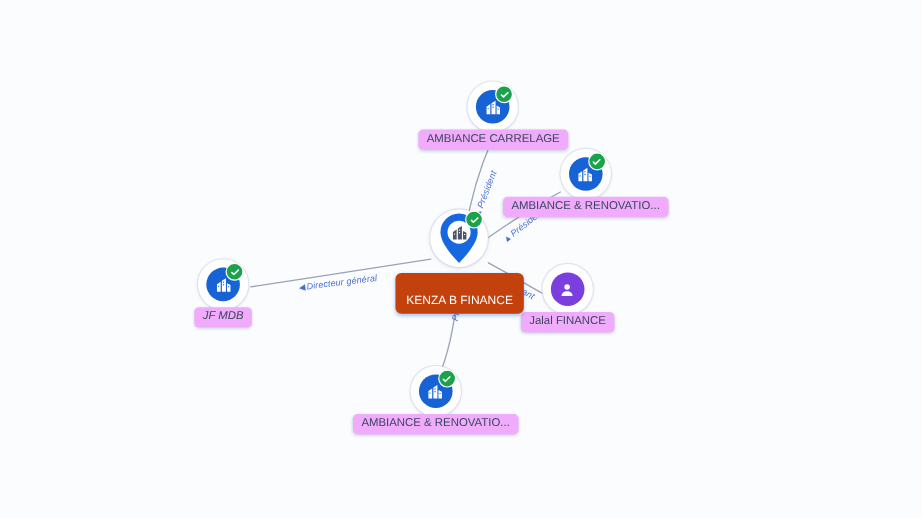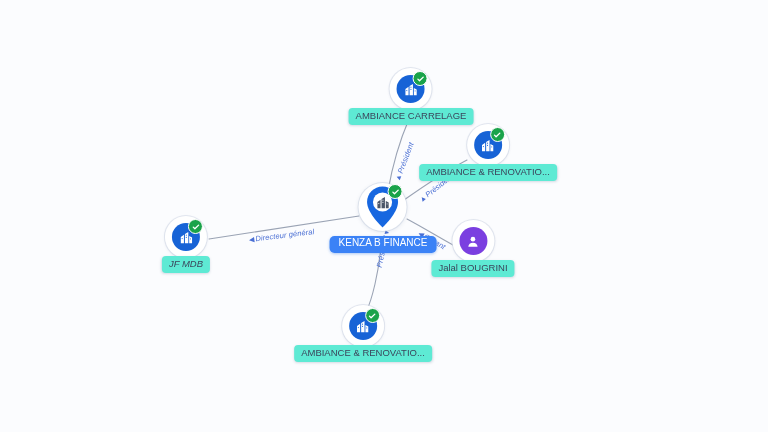--- a/index.html
+++ b/index.html
@@ -163,29 +163,29 @@
     margin-top: -3px;
     padding: 2px 7px 3px 7px;
     border-radius: 4px;
     font-size: 9.5px;
     line-height: 12px;
     white-space: nowrap;
     position: relative;
     z-index: 6;
   }
   .label-pill.plain {
-    background: #5eead4;
+    background: #f0abfc;
     color: #3b465c;
     box-shadow: 0 1px 2.5px rgba(60,80,120,.2);
   }
   .label-pill.primary {
-    background: #3b82f6;
+    background: #c2410c;
     color: #ffffff;
     font-size: 10px;
-    padding: 1px 9px 4px 9px;
+    padding: 18px 9px 4px 9px;
     border-radius: 5px;
     box-shadow: 0 1px 3px rgba(23,103,224,.35);
   }
 </style>
 </head>
 <body>
 
 <div id="graph-canvas">
 
   <svg id="edge-layer" viewBox="0 0 768 432" xmlns="http://www.w3.org/2000/svg">
@@ -268,21 +268,21 @@
   <div class="node" style="left:473px; top:248px; transform: translate(-50%,-50%);">
     <div class="node-graphic">
       <div class="halo"></div>
       <div class="disc person">
         <svg width="15" height="15" viewBox="0 0 24 24" fill="#ffffff">
           <circle cx="12" cy="8.2" r="3.7"></circle>
           <path d="M4.6 20.4c0-4.1 3.3-6.6 7.4-6.6s7.4 2.5 7.4 6.6z"></path>
         </svg>
       </div>
     </div>
-    <div class="label-pill plain">Jalal BOUGRINI</div>
+    <div class="label-pill plain">Jalal FINANCE</div>
   </div>
 
   <div class="node" style="left:363px; top:333px; transform: translate(-50%,-50%);">
     <div class="node-graphic">
       <div class="halo"></div>
       <div class="disc company">
         <svg width="15" height="15" viewBox="0 0 24 24" fill="#ffffff">
           <path d="M3 21V11l5-3.4V21H3zm6.6 0V6.4L15 3v18H9.6zM16.4 21V9.6L21 12v9h-4.6z"></path>
           <rect x="4.4" y="13" width="1.5" height="1.5" fill="#1763d6"></rect>
           <rect x="11" y="7.5" width="1.6" height="1.6" fill="#1763d6"></rect>

